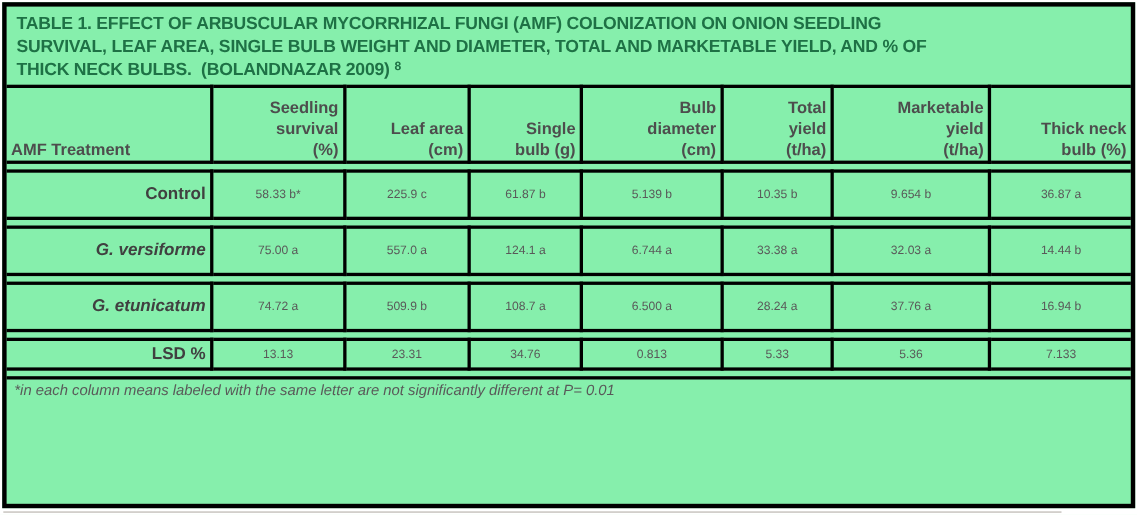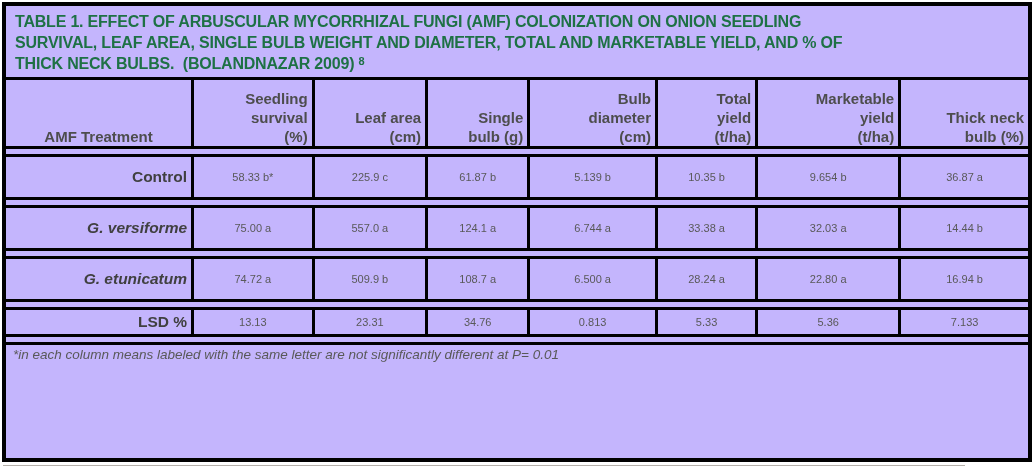--- a/index.html
+++ b/index.html
@@ -6,21 +6,21 @@
   body{
     width:1034px;height:468px;overflow:hidden;
     font-family:"Liberation Sans","DejaVu Sans",sans-serif;
     -webkit-font-smoothing:antialiased;
   }
   .frame{
     box-sizing:border-box;
     width:1030px;height:460px;
     margin:2px 0 0 2px;
     border:4px solid #000;
-    background:#c4b5fd;
+    background:#86efac;
   }
   
   .title{
     padding:5px 10px 0 9px;
     color:#1E7145;
     font-weight:bold;
     font-size:16px;
     line-height:21px;
     letter-spacing:-0.2px;
     white-space:pre-wrap;
@@ -52,21 +52,21 @@
     vertical-align:bottom;
     text-align:right;
     color:#4d4d4d;
     font-size:15px;
     line-height:19px;
     font-weight:bold;
     white-space:pre-line;
     padding-bottom:5px;
   }
   th.col-treatment{
-    text-align:center;
+    text-align:left;
     padding-left:9px;
     padding-bottom:7px;
   }
   td.value{
     height:46px;
     text-align:center;
     vertical-align:middle;
     color:#595959;
     font-size:11px;
   }
@@ -166,21 +166,21 @@
     </tr>
 
 
     <tr>
       <td class="rowlabel species">G. etunicatum</td>
       <td class="value">74.72 a</td>
       <td class="value">509.9 b</td>
       <td class="value">108.7 a</td>
       <td class="value">6.500 a</td>
       <td class="value">28.24 a</td>
-      <td class="value">22.80 a</td>
+      <td class="value">37.76 a</td>
       <td class="value">16.94 b</td>
     </tr>
 
     <tr class="lsd">
       <td class="rowlabel">LSD %</td>
       <td class="value">13.13</td>
       <td class="value">23.31</td>
       <td class="value">34.76</td>
       <td class="value">0.813</td>
       <td class="value">5.33</td>

